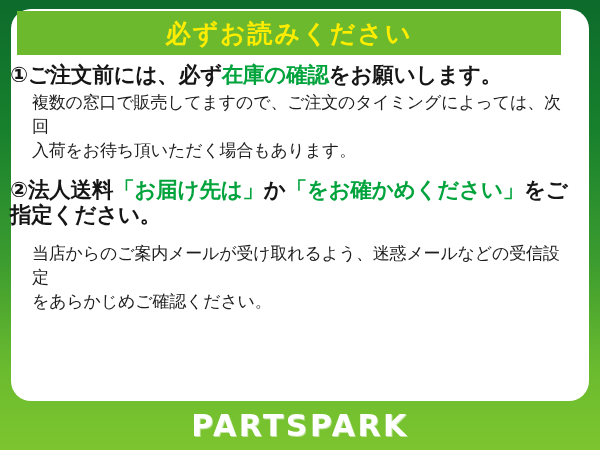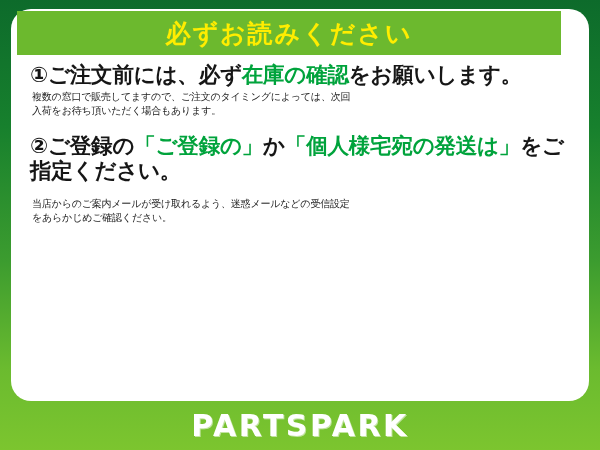--- a/index.html
+++ b/index.html
@@ -65,31 +65,30 @@
   .item-2 { margin-top: 14px; }
   .item-3 { margin-top: 14px; }
 
   .heading {
     font-size: 21.5px;
     font-weight: bold;
     color: #161616;
     line-height: 1.17;
     letter-spacing: -0.2px;
     white-space: nowrap;
-    margin-left: 20px;
   }
   .heading.wrapline {
     white-space: normal;
   }
   .hl {
     color: #00a33c;
   }
 
   .sub {
-    font-size: 10px;
+    font-size: 17px;
     color: #1c1c1c;
     line-height: 1.42;
     letter-spacing: -0.2px;
     margin-top: 3px;
     padding-left: 22px;
     white-space: pre-line;
   }
 
   
   #footer {
@@ -122,21 +121,21 @@
     <div id="header-title">必ずお読みください</div>
   </div>
 
   <div id="items">
       <div class="item item-1">
         <div class="heading"><span>①</span><span>ご注文前には、必ず</span><span class="hl">在庫の確認</span><span>をお願いします。</span></div>
         <div class="sub">複数の窓口で販売してますので、ご注文のタイミングによっては、次回
 入荷をお待ち頂いただく場合もあります。</div>
       </div>
       <div class="item item-2">
-        <div class="heading wrapline"><span>②</span><span>ご登録の</span><span class="hl">「ご登録の」</span><span>か</span><span class="hl">「個人様宅宛の発送は」</span><span>をご指定ください。</span></div>
+        <div class="heading wrapline"><span>②</span><span>法人送料</span><span class="hl">「お届け先は」</span><span>か</span><span class="hl">「をお確かめください」</span><span>をご指定ください。</span></div>
       </div>
       <div class="item item-3">
         <div class="sub">当店からのご案内メールが受け取れるよう、迷惑メールなどの受信設定
 をあらかじめご確認ください。</div>
       </div>
     </div>
 
   <div id="footer">
     <div id="footer-logo">PARTSPARK</div>
   </div>

